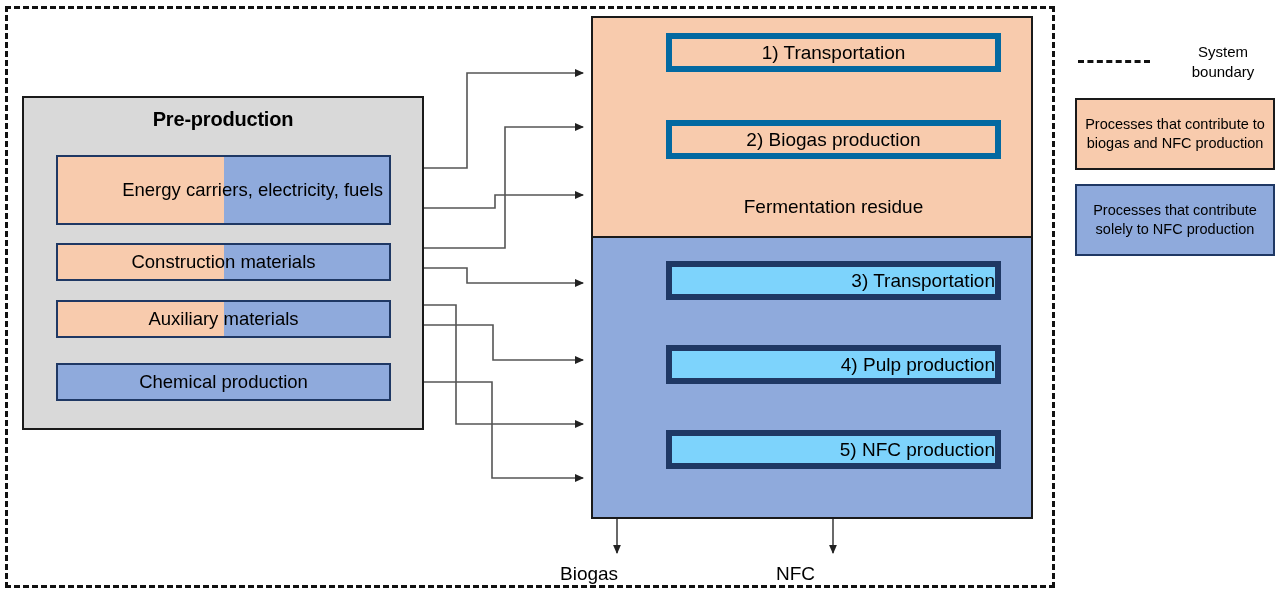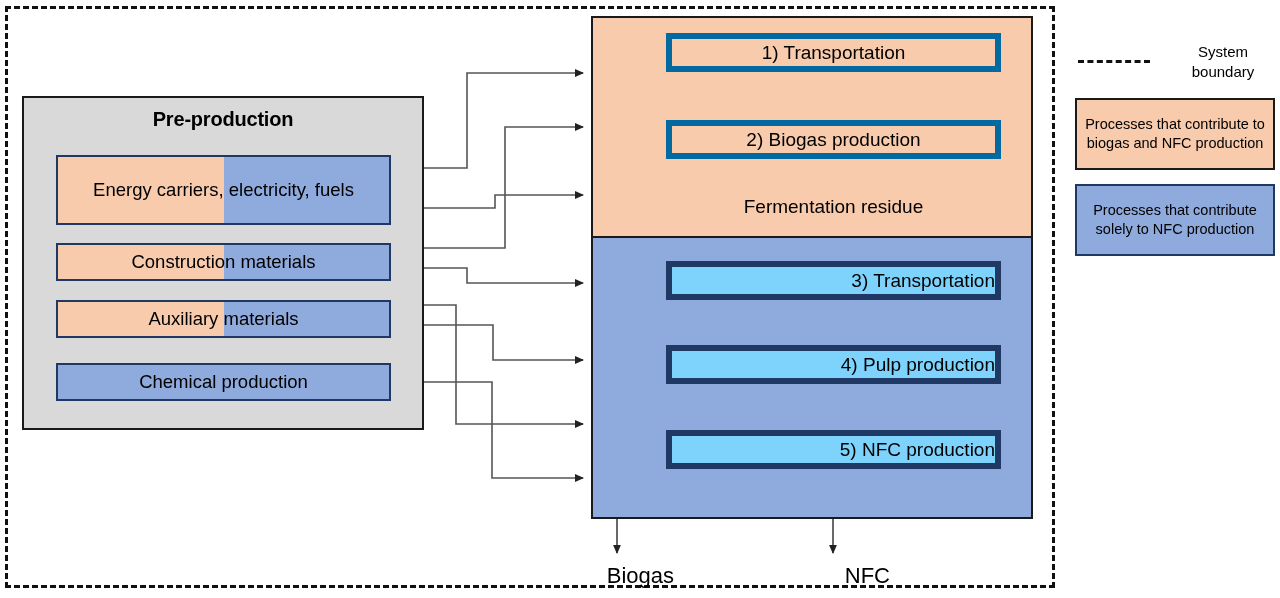--- a/index.html
+++ b/index.html
@@ -83,21 +83,21 @@
     bottom: 0;
     width: 50%;
     background: #f8cbad;
   }
   .chip .chip-text {
     position: relative;
     z-index: 2;
     padding: 0 6px;
   }
 
-  #chip-energy { top: 155px; height: 70px; }
+  #chip-energy { top: 155px; height: 70px; justify-content: flex-end; }
   #chip-construction { top: 243px; height: 38px; }
   #chip-auxiliary { top: 300px; height: 38px; }
   #chip-chemical { top: 363px; height: 38px; }
 
   
   .panel {
     position: absolute;
     left: 591px;
     width: 442px;
     border: 2px solid #1a1a1a;
@@ -142,22 +142,22 @@
     left: 666px;
     top: 196px;
     width: 335px;
     text-align: center;
     font-size: 19px;
   }
 
   
   .output-label {
     position: absolute;
-    font-size: 22px;
-    text-align: right;
+    font-size: 19px;
+    text-align: left;
   }
   #label-biogas { left: 560px; top: 563px; width: 114px; }
   #label-nfc    { left: 776px; top: 563px; width: 114px; }
 
   
   .legend {
     position: absolute;
     left: 1075px;
     top: 40px;
     width: 200px;

